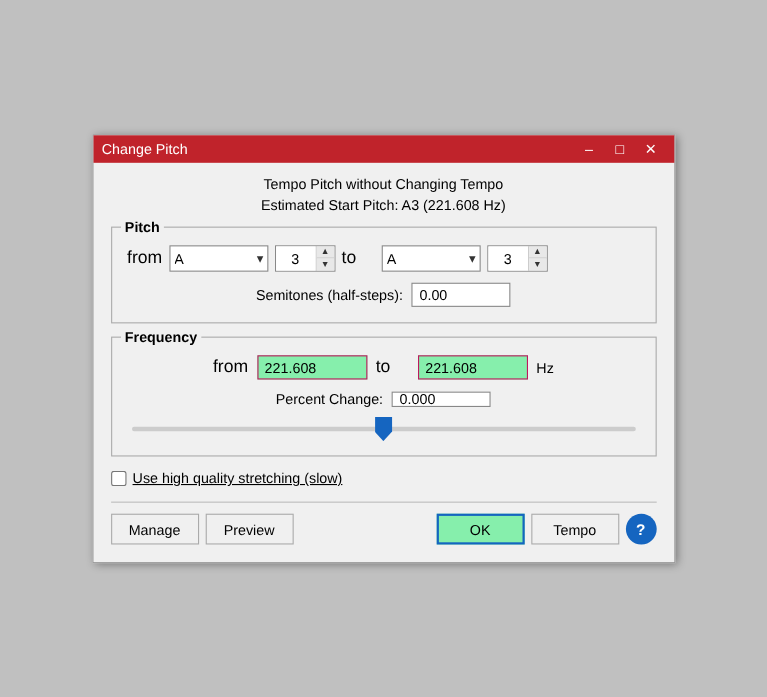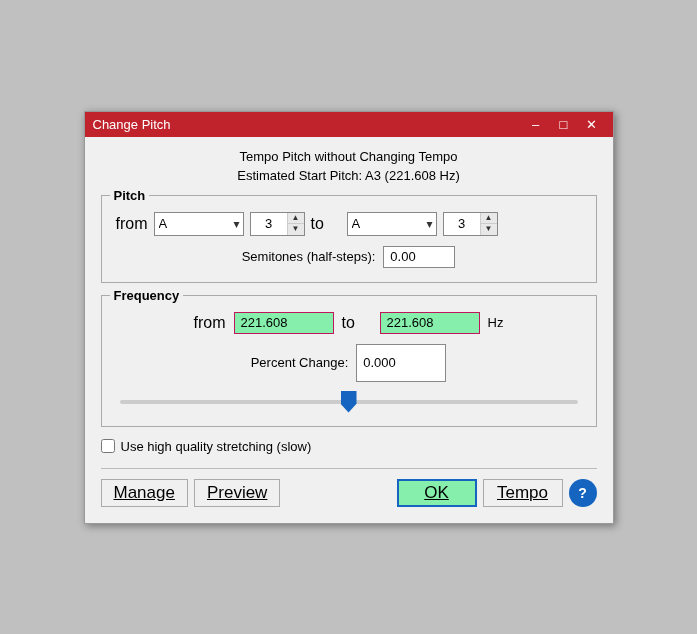--- a/index.html
+++ b/index.html
@@ -157,21 +157,21 @@
       display: flex;
       align-items: center;
       justify-content: center;
       gap: 8px;
     }
     .semitones-label {
       font-size: 13px;
       color: #000;
     }
     .semitones-input {
-      width: 72px;
+      width: 90px;
       height: 22px;
       border: 1px solid #888;
       background: white;
       font-size: 13px;
       padding: 0 6px;
       text-align: left;
     }
     .freq-row {
       display: flex;
       align-items: center;
@@ -194,21 +194,21 @@
     }
     .percent-row {
       display: flex;
       align-items: center;
       justify-content: center;
       gap: 8px;
       margin-bottom: 10px;
     }
     .percent-input {
       width: 90px;
-      height: 38px;
+      height: 14px;
       border: 1px solid #888;
       background: white;
       font-size: 13px;
       padding: 0 6px;
     }
     .slider-container {
       padding: 0 4px;
       margin-top: 4px;
     }
     .slider-track {
@@ -230,20 +230,21 @@
       width: 16px;
       height: 22px;
       background: #1565c0;
       clip-path: polygon(0 0, 100% 0, 100% 60%, 50% 100%, 0 60%);
     }
     .checkbox-row {
       display: flex;
       align-items: center;
       gap: 6px;
       margin: 10px 0 14px 0;
+      text-decoration: underline;
     }
     .checkbox-input {
       width: 14px;
       height: 14px;
       cursor: pointer;
     }
     .checkbox-label {
       font-size: 13px;
       color: #000;
     }
@@ -266,25 +267,24 @@
     .btn-group-right {
       display: flex;
       gap: 6px;
       align-items: center;
     }
     .btn {
       height: 28px;
       min-width: 80px;
       border: 1px solid #aaa;
       background: #f0f0f0;
-      font-size: 17px;
+      font-size: 13px;
       cursor: pointer;
       padding: 0 12px;
       color: #000;
-      text-decoration: underline;
     }
     .btn-primary {
       border: 2px solid #1565c0;
       background: #86efac;
       font-weight: 400;
     }
     .btn-help {
       width: 28px;
       height: 28px;
       min-width: 28px;

